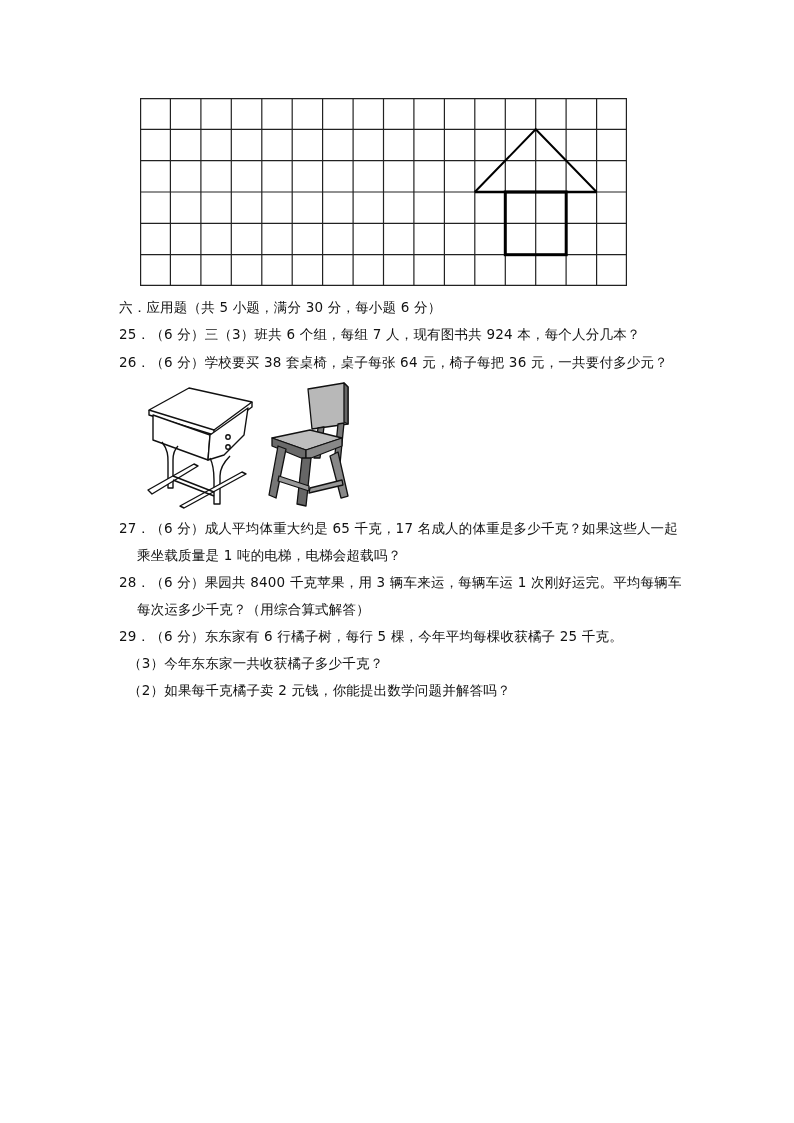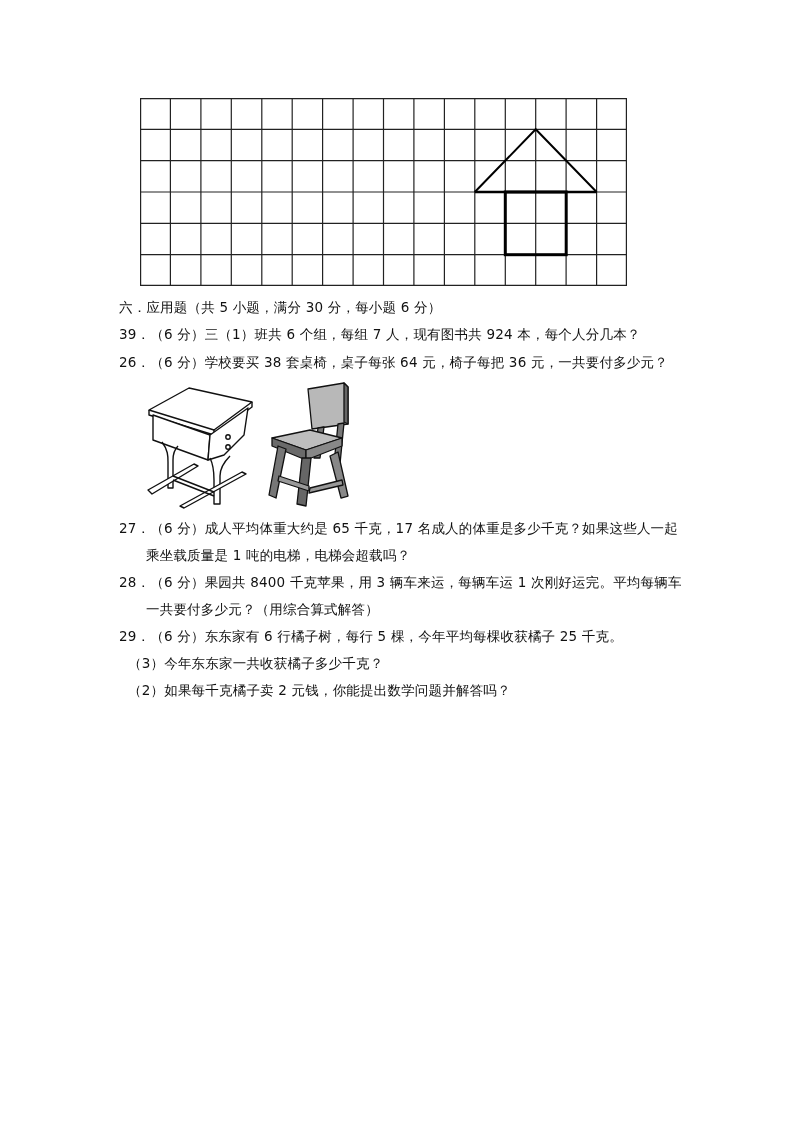--- a/index.html
+++ b/index.html
@@ -3,21 +3,21 @@
 <meta charset="utf-8">
 <style>
   html, body { margin: 0; padding: 0; background: #ffffff; }
   body { width: 794px; height: 1123px; position: relative; overflow: hidden;
          font-family: "DejaVu Sans", "Liberation Sans", sans-serif; color: #111; }
   .page { position: absolute; left: 0; top: 0; width: 794px; height: 810px; }
   .grid-wrap { position: absolute; left: 140px; top: 98px; width: 487px; height: 188px; }
   .grid-wrap svg { display: block; }
   .line { position: absolute; left: 119px; font-size: 13.5px; line-height: 16px;
           white-space: nowrap; letter-spacing: 0.2px; }
-  .cont { left: 146px; }
+  .cont { left: 137px; }
   .sub { left: 128px; }
   .figure { position: absolute; left: 144px; top: 380px; width: 212px; height: 130px; }
 </style>
 </head>
 <body>
 
 <div class="page">
 
   <div class="grid-wrap">
     <svg width="487" height="188" viewBox="0 0 487 188">
@@ -52,21 +52,21 @@
       <g fill="none" stroke="#000">
         <polyline points="334.8,94 395.7,31.3 456.6,94" stroke-width="2"></polyline>
         <line x1="334.8" y1="94" x2="456.6" y2="94" stroke-width="2.6"></line>
         <rect x="365.3" y="94" width="60.9" height="62.7" stroke-width="3"></rect>
       </g>
     </svg>
   </div>
 
   <div class="line" style="top:299px;">六．应用题（共 5 小题，满分 30 分，每小题 6 分）</div>
 
-  <div class="line" style="top:326px;">39．（6 分）三（1）班共 6 个组，每组 7 人，现有图书共 924 本，每个人分几本？</div>
+  <div class="line" style="top:326px;">25．（6 分）三（3）班共 6 个组，每组 7 人，现有图书共 924 本，每个人分几本？</div>
 
   <div class="line" style="top:354px;">26．（6 分）学校要买 38 套桌椅，桌子每张 64 元，椅子每把 36 元，一共要付多少元？</div>
 
   <div class="figure">
     <svg width="212" height="130" viewBox="0 0 212 130">
 
       <g fill="none" stroke="#111" stroke-width="1.4" stroke-linejoin="round">
 
         <polygon points="5,30 45,8 108,22 70,50" fill="#fff"></polygon>
         <polyline points="5,30 5,35 70,55 70,50"></polyline>
@@ -108,19 +108,19 @@
         <polygon points="135,96 165,106 165,111 134,101" fill="#999"></polygon>
         <polygon points="166,108 198,100 199,105 165,113" fill="#999"></polygon>
       </g>
     </svg>
   </div>
 
   <div class="line" style="top:520px;">27．（6 分）成人平均体重大约是 65 千克，17 名成人的体重是多少千克？如果这些人一起</div>
   <div class="line cont" style="top:547px;">乘坐载质量是 1 吨的电梯，电梯会超载吗？</div>
 
   <div class="line" style="top:574px;">28．（6 分）果园共 8400 千克苹果，用 3 辆车来运，每辆车运 1 次刚好运完。平均每辆车</div>
-  <div class="line cont" style="top:601px;">一共要付多少元？（用综合算式解答）</div>
+  <div class="line cont" style="top:601px;">每次运多少千克？（用综合算式解答）</div>
 
   <div class="line" style="top:628px;">29．（6 分）东东家有 6 行橘子树，每行 5 棵，今年平均每棵收获橘子 25 千克。</div>
   <div class="line sub" style="top:655px;">（3）今年东东家一共收获橘子多少千克？</div>
   <div class="line sub" style="top:682px;text-align:center;">（2）如果每千克橘子卖 2 元钱，你能提出数学问题并解答吗？</div>
 
 </div>
 
 </body></html>

